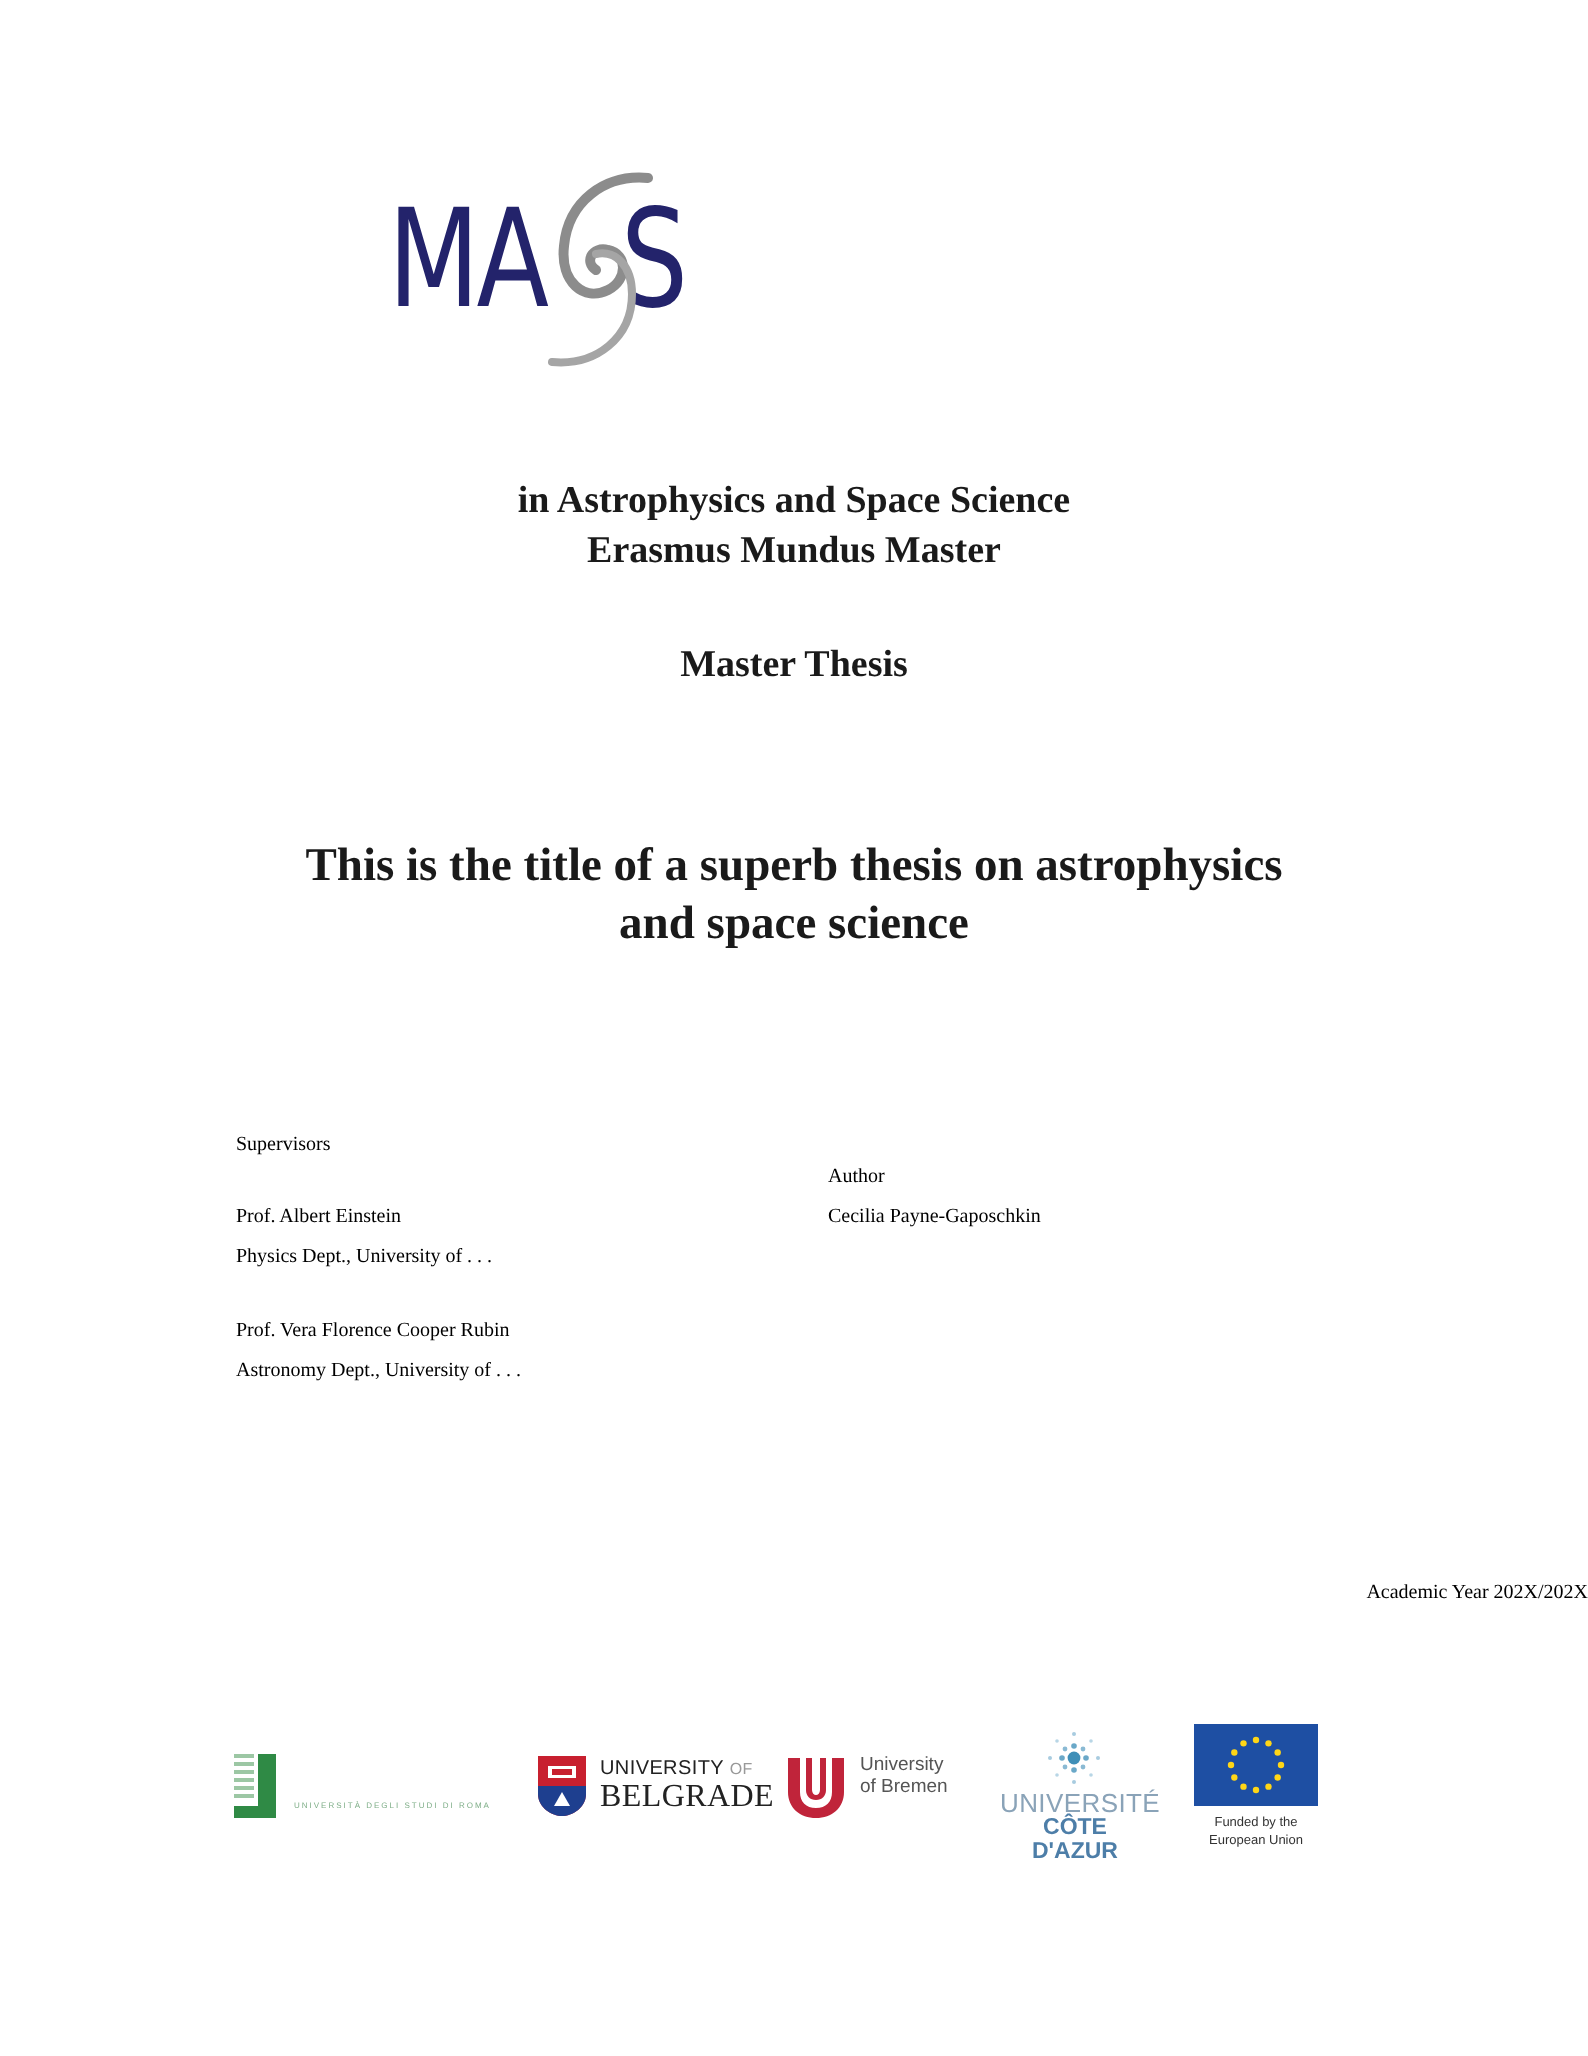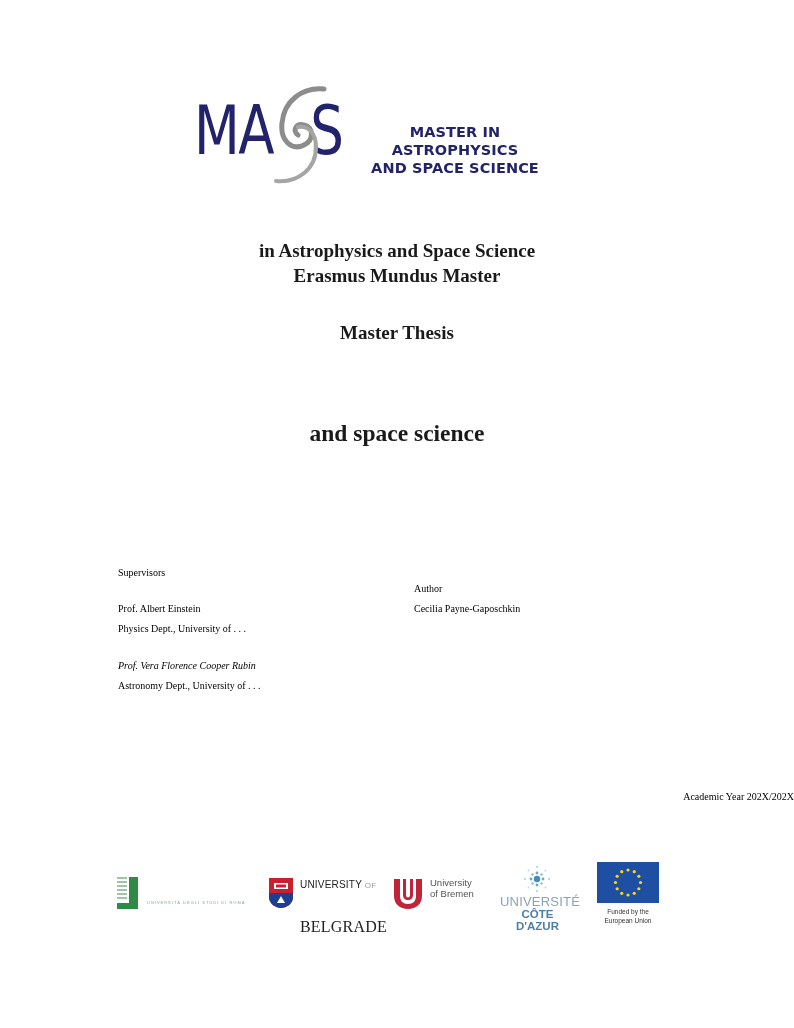--- a/index.html
+++ b/index.html
@@ -17,38 +17,38 @@
 
   .center-text { position: absolute; left: 0; width: 794px; text-align: center; font-weight: bold; }
   #program-title { top: 238px; font-size: 17px; line-height: 25px; font-family: "Liberation Serif", "DejaVu Serif", serif; font-size: 19px; }
   #thesis-type { top: 321px; font-family: "Liberation Serif", "DejaVu Serif", serif; font-size: 19px; line-height: 24px; }
   #thesis-title { top: 419px; font-family: "Liberation Serif", "DejaVu Serif", serif; font-size: 23.5px; line-height: 29px; }
 
   .col-text { position: absolute; font-family: "Liberation Serif", "DejaVu Serif", serif; font-size: 10px; line-height: 20px; color: #000000; font-weight: normal; }
   #supervisors-label { left: 118px; top: 563px; }
   #sup1-name { left: 118px; top: 599px; }
   #sup1-dept { left: 118px; top: 619px; }
-  #sup2-name { left: 118px; top: 656px; font-style: italic; }
+  #sup2-name { left: 118px; top: 656px; }
   #sup2-dept { left: 118px; top: 676px; }
   #author-label { left: 414px; top: 563px; margin-top: 16px; }
   #author-name { left: 414px; top: 599px; }
   #academic-year { left: 0; width: 794px; text-align: right; top: 787px; }
 
   
   .logo { position: absolute; }
   #logo-torvergata { left: 116px; top: 876px; width: 140px; height: 34px; }
   .tv-mark { position: absolute; left: 0; top: 0; width: 24px; height: 34px; }
   .tv-text { position: absolute; left: 30px; top: 5px; font-family: "Liberation Serif", serif; color: #3c8b4e; font-size: 18px; line-height: 18px; letter-spacing: 0.3px; }
   .tv-sub { position: absolute; left: 31px; top: 24px; font-family: "Liberation Sans", sans-serif; color: #7fae88; font-size: 4px; letter-spacing: 1px; white-space: nowrap; }
 
   #logo-belgrade { left: 268px; top: 876px; width: 112px; height: 34px; }
   .bg-shield { position: absolute; left: 0; top: 1px; width: 26px; height: 32px; }
   .bg-text1 { position: absolute; left: 32px; top: 3px; font-family: "Liberation Sans", sans-serif; color: #222; font-size: 10px; line-height: 11px; letter-spacing: 0.2px; white-space: nowrap; }
   .bg-text1 .of { color: #999; font-size: 8px; }
-  .bg-text2 { position: absolute; left: 32px; top: 15px; font-family: "Liberation Serif", serif; color: #222; font-size: 16px; line-height: 16px; letter-spacing: 0.2px; margin-top: 28px; }
+  .bg-text2 { position: absolute; left: 32px; top: 15px; font-family: "Liberation Serif", serif; color: #222; font-size: 16px; line-height: 16px; letter-spacing: 0.2px; }
 
   #logo-bremen { left: 392px; top: 876px; width: 92px; height: 34px; }
   .br-mark { position: absolute; left: 0; top: 2px; width: 32px; height: 32px; }
   .br-text { position: absolute; left: 38px; top: 1px; font-family: "Liberation Sans", sans-serif; color: #555; font-size: 9.5px; line-height: 11px; }
 
   #logo-cotedazur { left: 500px; top: 864px; width: 75px; height: 60px; }
   .ca-dots { position: absolute; left: 22px; top: 0; width: 30px; height: 30px; }
   .ca-text1 { position: absolute; left: 0; top: 32px; width: 75px; text-align: center; font-family: "Liberation Sans", sans-serif; color: #8aa3b8; font-size: 13px; line-height: 12px; letter-spacing: 0.2px; }
   .ca-text2 { position: absolute; left: 0; top: 44px; width: 75px; text-align: center; font-family: "Liberation Sans", sans-serif; color: #4d7ea8; font-size: 11.5px; line-height: 12px; font-weight: bold; }
 
@@ -60,34 +60,31 @@
 <body>
 
 <div id="mass-logo" class="abs">
   <div class="mass-letters">
     <span>MA</span><span class="s">S</span>
   </div>
   <svg class="mass-swirl" viewBox="0 0 72 100">
     <path d="M62 4 C 40 2, 22 16, 20 38 C 18 56, 30 66, 42 60 C 52 55, 52 42, 42 40 C 34 38, 30 46, 36 50" fill="none" stroke="#8c8c8c" stroke-width="5" stroke-linecap="round"></path>
     <path d="M14 96 C 36 98, 54 84, 54 62 C 54 48, 46 40, 36 42" fill="none" stroke="#a5a5a5" stroke-width="4" stroke-linecap="round"></path>
   </svg>
-  <div class="mass-tagline">
-    <div>MASTER IN ASTROPHYSICS</div>
-    <div>AND SPACE SCIENCE</div>
-  </div>
 </div>
 
 <div id="program-title" class="center-text">
   <div>in Astrophysics and Space Science</div>
   <div>Erasmus Mundus Master</div>
 </div>
 
 <div id="thesis-type" class="center-text">Master Thesis</div>
 
 <div id="thesis-title" class="center-text">
+  <div>This is the title of a superb thesis on astrophysics</div>
   <div>and space science</div>
 </div>
 
 <div id="supervisors-label" class="col-text">Supervisors</div>
 <div id="sup1-name" class="col-text">Prof. Albert Einstein</div>
 <div id="sup1-dept" class="col-text">Physics Dept., University of . . .</div>
 <div id="sup2-name" class="col-text">Prof. Vera Florence Cooper Rubin</div>
 <div id="sup2-dept" class="col-text">Astronomy Dept., University of . . .</div>
 
 <div id="author-label" class="col-text">Author</div>

